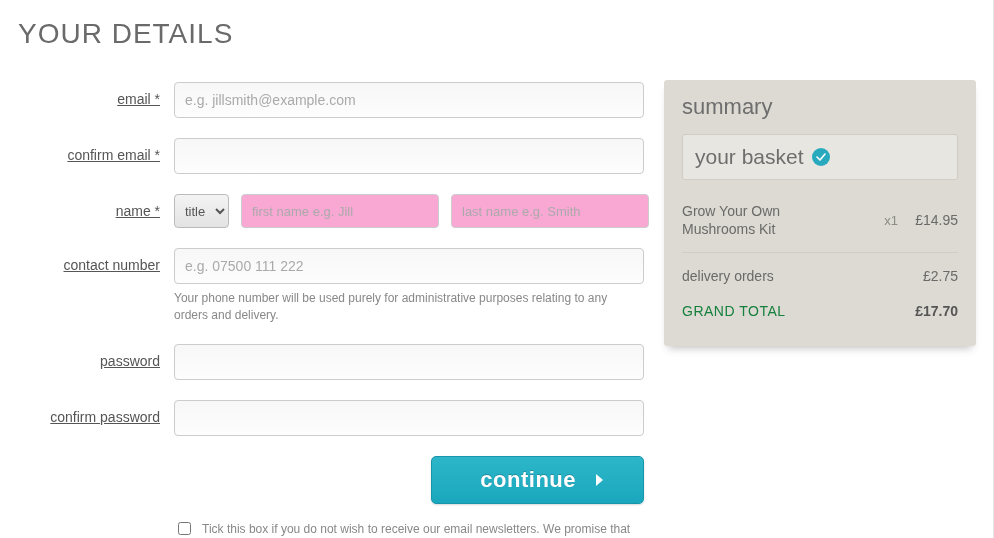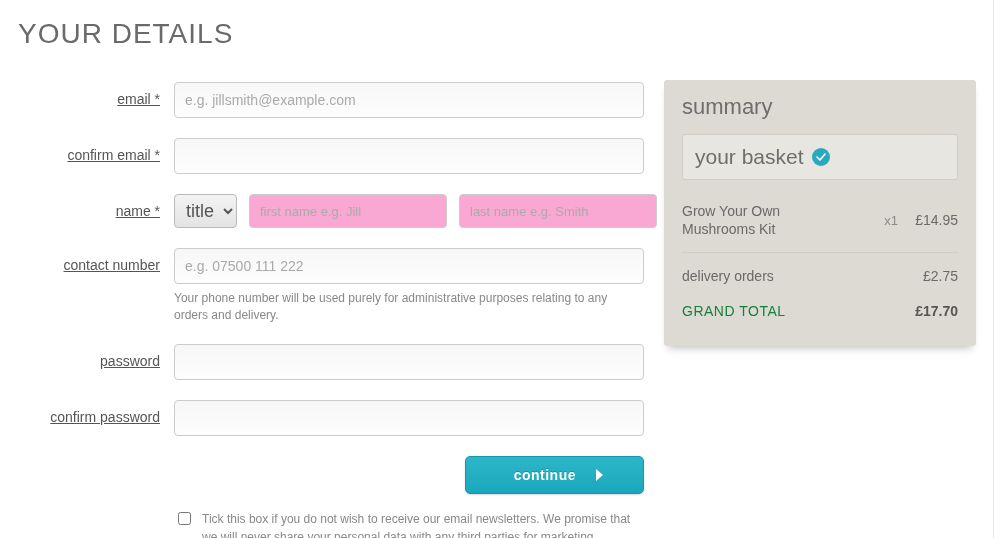--- a/index.html
+++ b/index.html
@@ -64,24 +64,23 @@
     color: #555;
   }
   .input::placeholder { color: #aaa; }
   .name-row { display: flex; gap: 12px; }
   .title-select {
     width: 72px;
     height: 34px;
     border: 1px solid #bbb;
     border-radius: 4px;
     background: linear-gradient(#f3f3f3,#e3e3e3);
-    font-size: 18px;
+    font-size: 13px;
     color: #555;
     padding: 0 6px;
-    text-align: right;
   }
   .name-input {
     flex: 1;
     height: 34px;
     border: 1px solid #ccc;
     border-radius: 4px;
     background: #f9a8d4;
     padding: 0 10px;
     font-size: 13px;
     color: #555;
@@ -98,21 +97,21 @@
     justify-content: flex-end;
     max-width: 626px;
     margin-top: 4px;
     margin-bottom: 16px;
   }
   .btn-continue {
     background: linear-gradient(#2db6c9,#1aa7bd);
     border: 1px solid #1795aa;
     border-radius: 5px;
     color: #fff;
-    font-size: 14px;
+    font-size: 22px;
     font-weight: 600;
     letter-spacing: 0.5px;
     padding: 10px 40px 10px 48px;
     cursor: pointer;
     display: inline-flex;
     align-items: center;
     gap: 20px;
     text-shadow: 0 -1px 0 rgba(0,0,0,0.2);
     box-shadow: 0 1px 2px rgba(0,0,0,0.15);
   }

